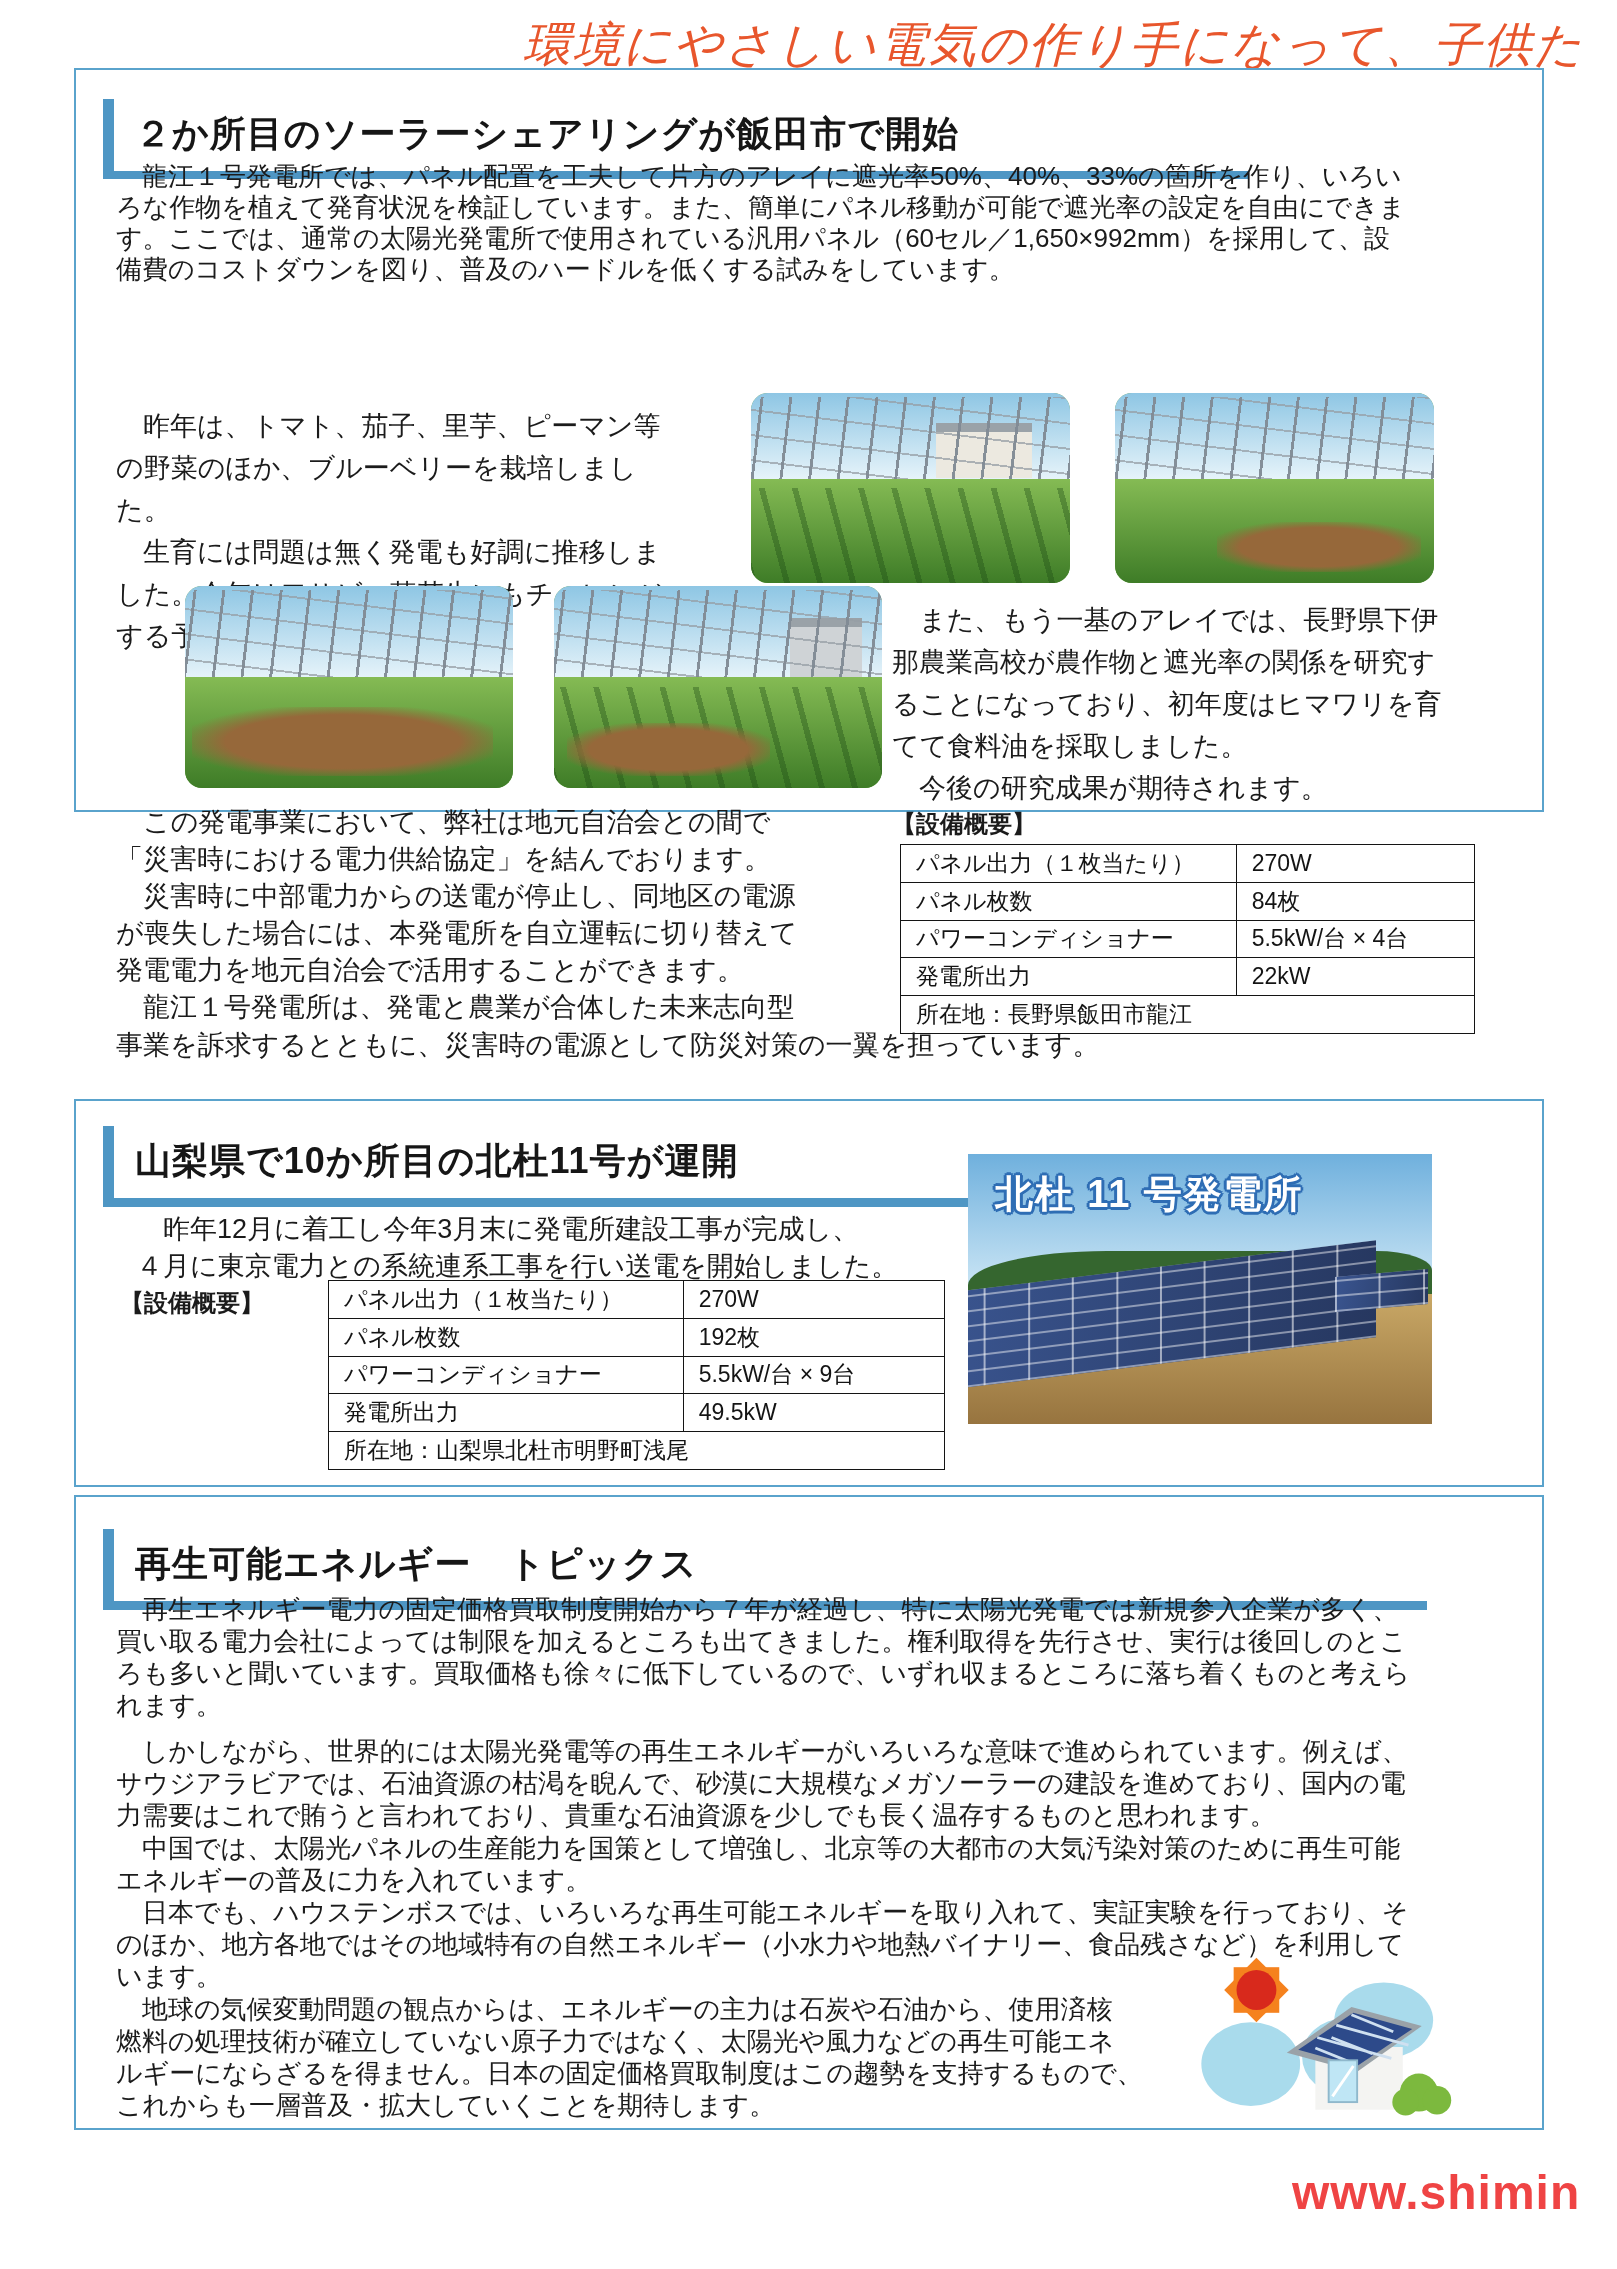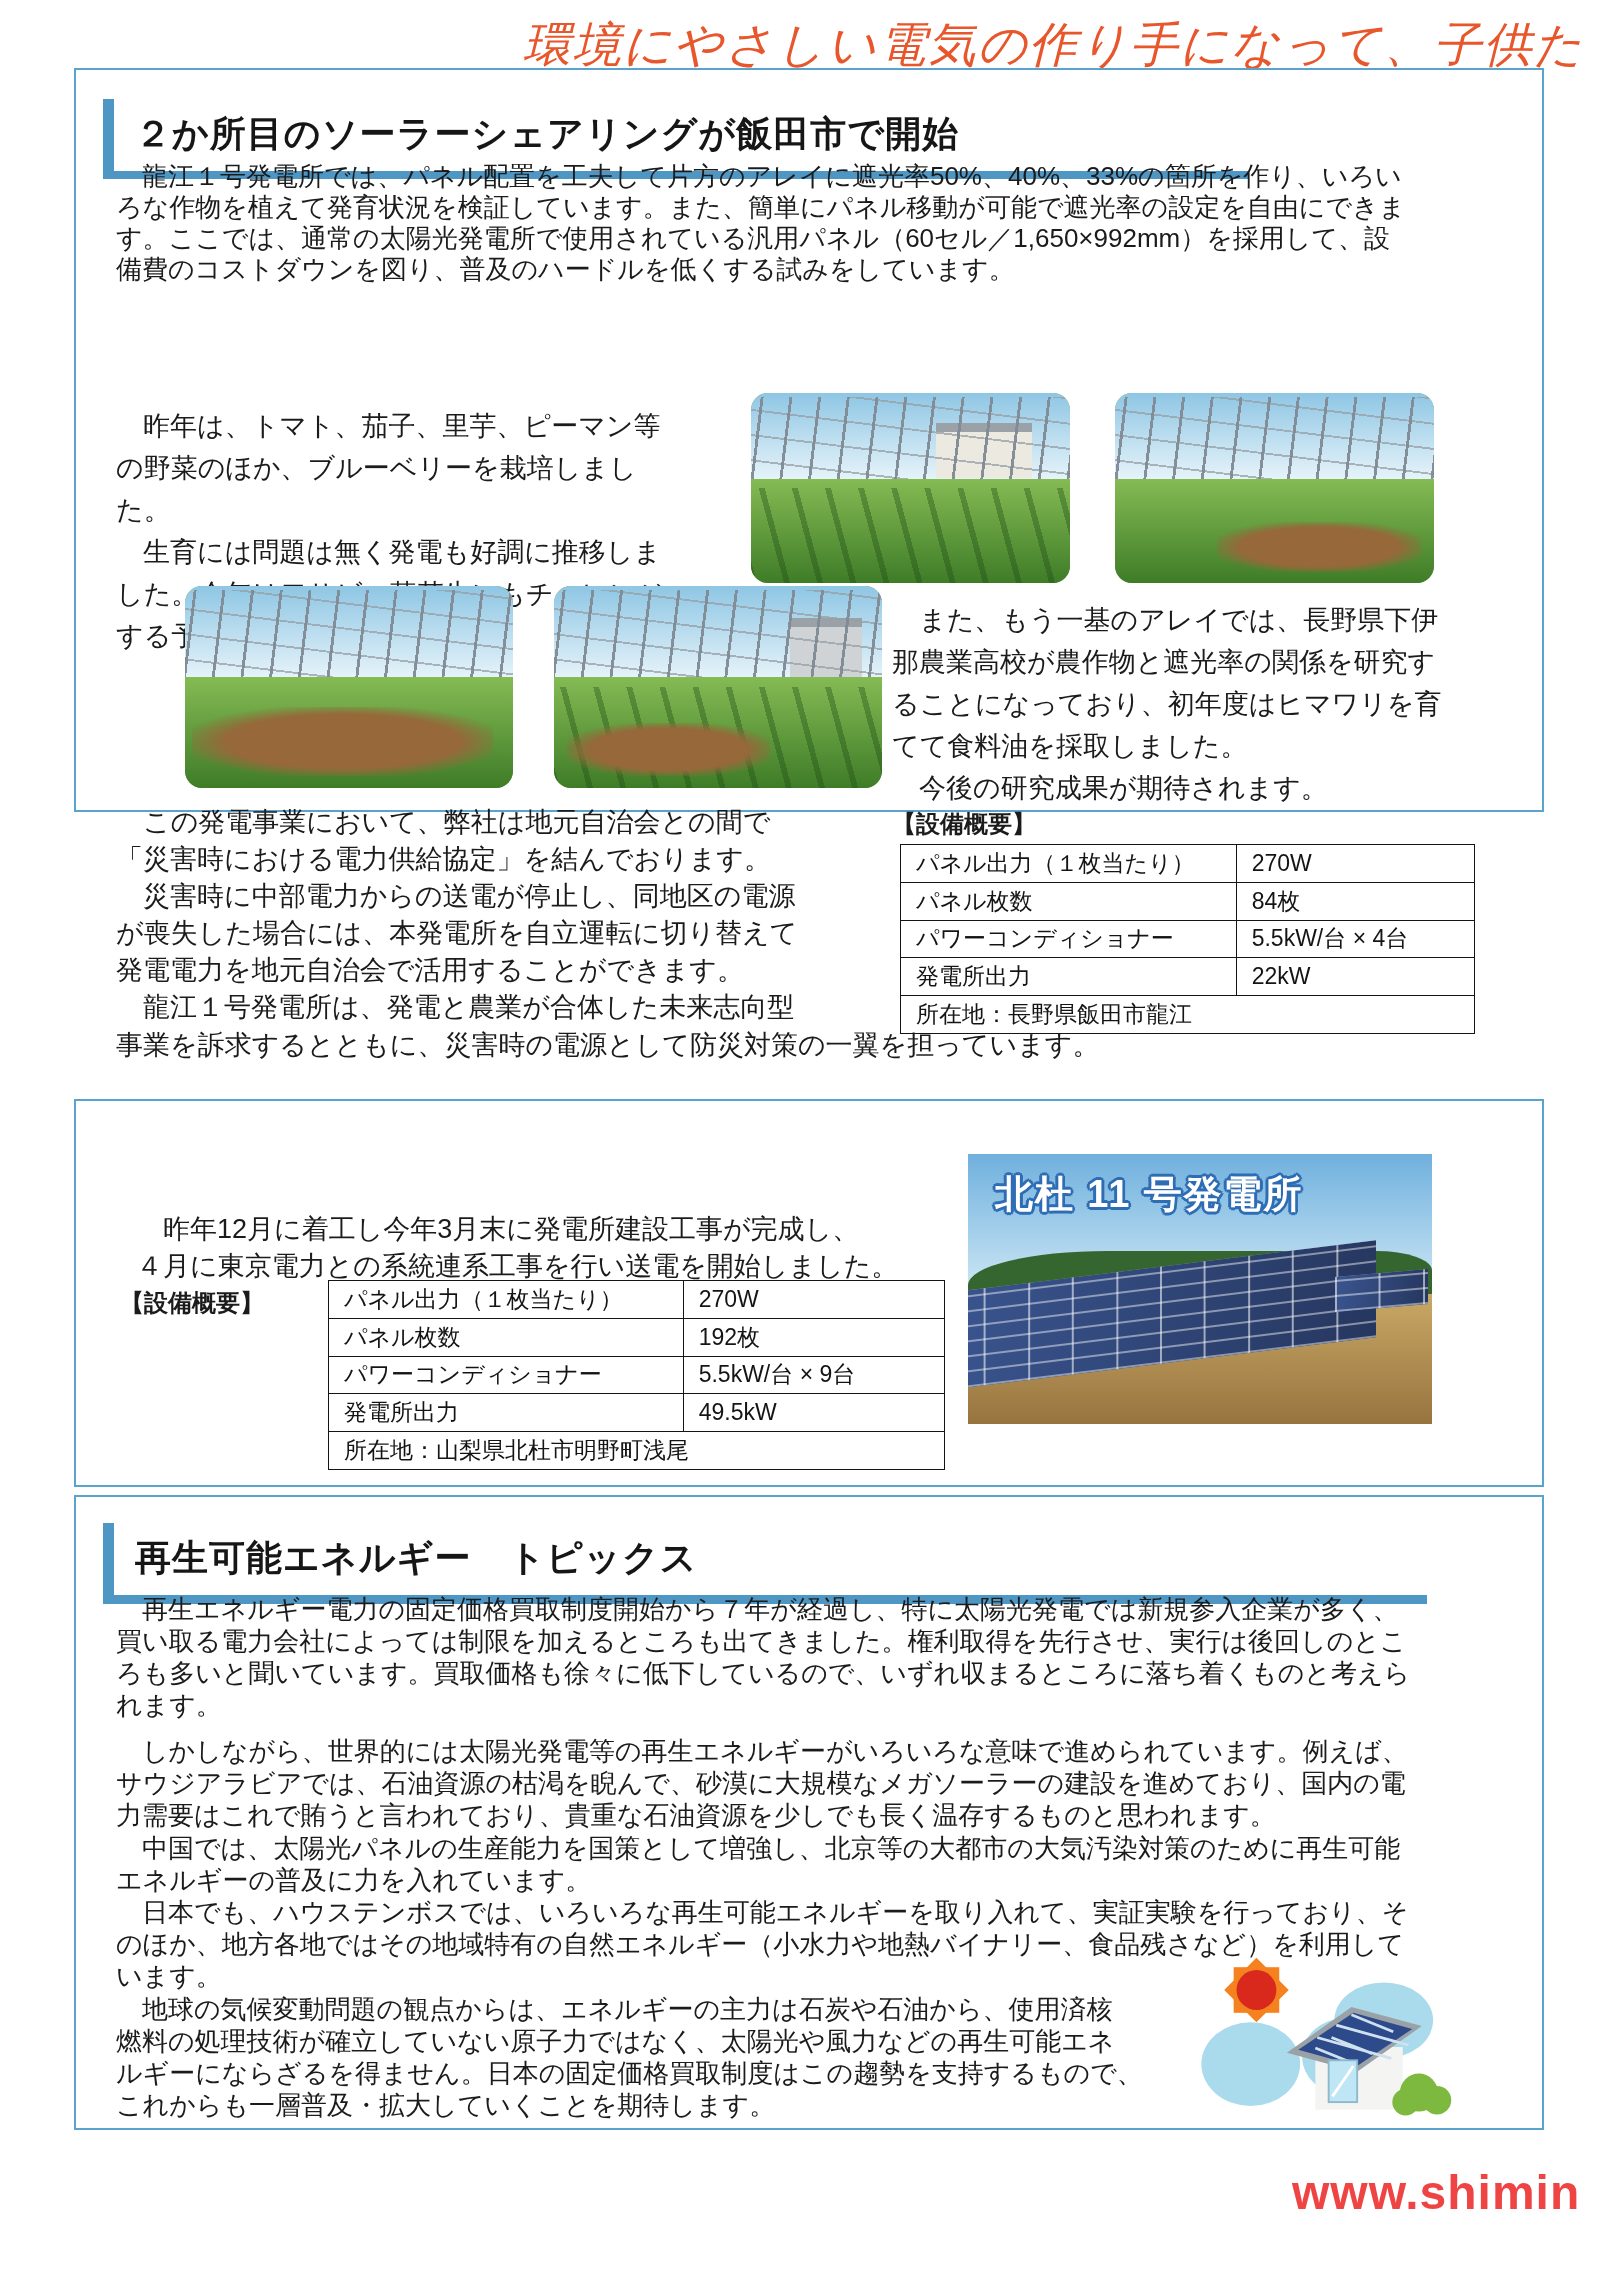--- a/index.html
+++ b/index.html
@@ -160,20 +160,25 @@
     <p class="jp" style="left:40px;top:734px;width:761px;font-size:27px;line-height:37px;">　この発電事業において、弊社は地元自治会との間で
 「災害時における電力供給協定」を結んでおります。
 　災害時に中部電力からの送電が停止し、同地区の電源
 が喪失した場合には、本発電所を自立運転に切り替えて
 発電電力を地元自治会で活用することができます。
 　龍江１号発電所は、発電と農業が合体した未来志向型</p>
     <p class="jp" style="left:40px;top:958px;width:1408px;font-size:27px;line-height:34px;">事業を訴求するとともに、災害時の電源として防災対策の一翼を担っています。</p>
   </section>
 
   <section class="box" id="sec2">
+    <div class="headwrap" style="left:27px;top:25px;">
+      <div class="bar-v"></div>
+      <h2>山梨県で10か所目の北杜11号が運開</h2>
+      <div class="bar-h" style="width:1324px;"></div>
+    </div>
 
     <p class="jp" style="left:40px;top:110px;width:818px;font-size:27px;line-height:37px;margin-left:20px;">　昨年12月に着工し今年3月末に発電所建設工事が完成し、
 ４月に東京電力との系統連系工事を行い送電を開始しました。</p>
 
     <p class="speclabel" style="left:44px;top:186px;">【設備概要】</p>
 
     <table class="spec-table" style="left:252px;top:179px;">
       <tbody>
           <tr>
         <td style="width:333px;">パネル出力（１枚当たり）</td>
@@ -201,21 +206,21 @@
       <div class="k-sky"></div>
       <div class="k-trees"></div>
       <div class="k-ground"></div>
       <div class="k-panel k-panel-main"></div>
       <div class="k-panel k-panel-far"></div>
       <div class="k-caption">北杜 11 号発電所</div>
     </div>
   </section>
 
   <section class="box" id="sec3">
-    <div class="headwrap" style="left:27px;top:26px;">
+    <div class="headwrap" style="left:27px;top:32px;">
       <div class="bar-v"></div>
       <h2>再生可能エネルギー　トピックス</h2>
       <div class="bar-h" style="width:1324px;"></div>
     </div>
 
     <p class="jp" style="left:40px;top:96px;width:1408px;font-size:26px;line-height:32px;">　再生エネルギー電力の固定価格買取制度開始から７年が経過し、特に太陽光発電では新規参入企業が多く、
 買い取る電力会社によっては制限を加えるところも出てきました。権利取得を先行させ、実行は後回しのとこ
 ろも多いと聞いています。買取価格も徐々に低下しているので、いずれ収まるところに落ち着くものと考えら
 れます。</p>
     <p class="jp" style="left:40px;top:238px;width:1408px;font-size:26px;line-height:32px;">　しかしながら、世界的には太陽光発電等の再生エネルギーがいろいろな意味で進められています。例えば、

